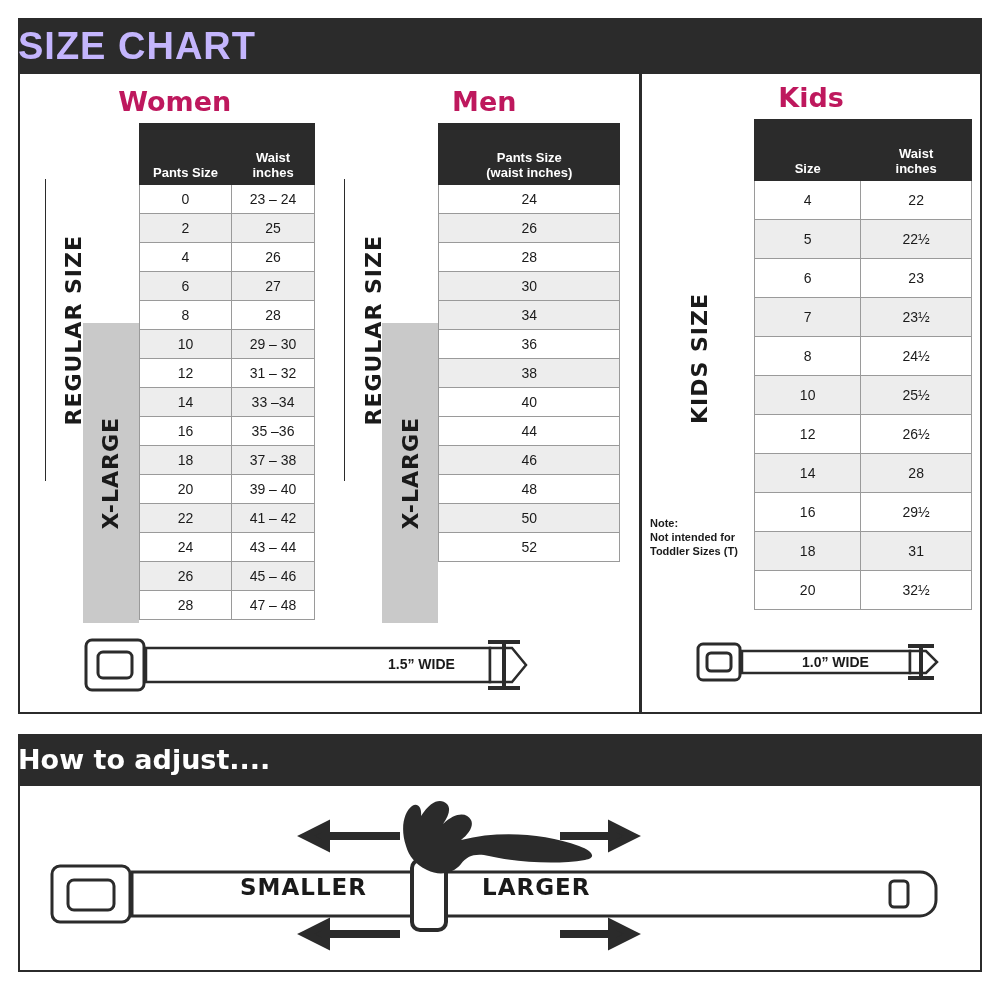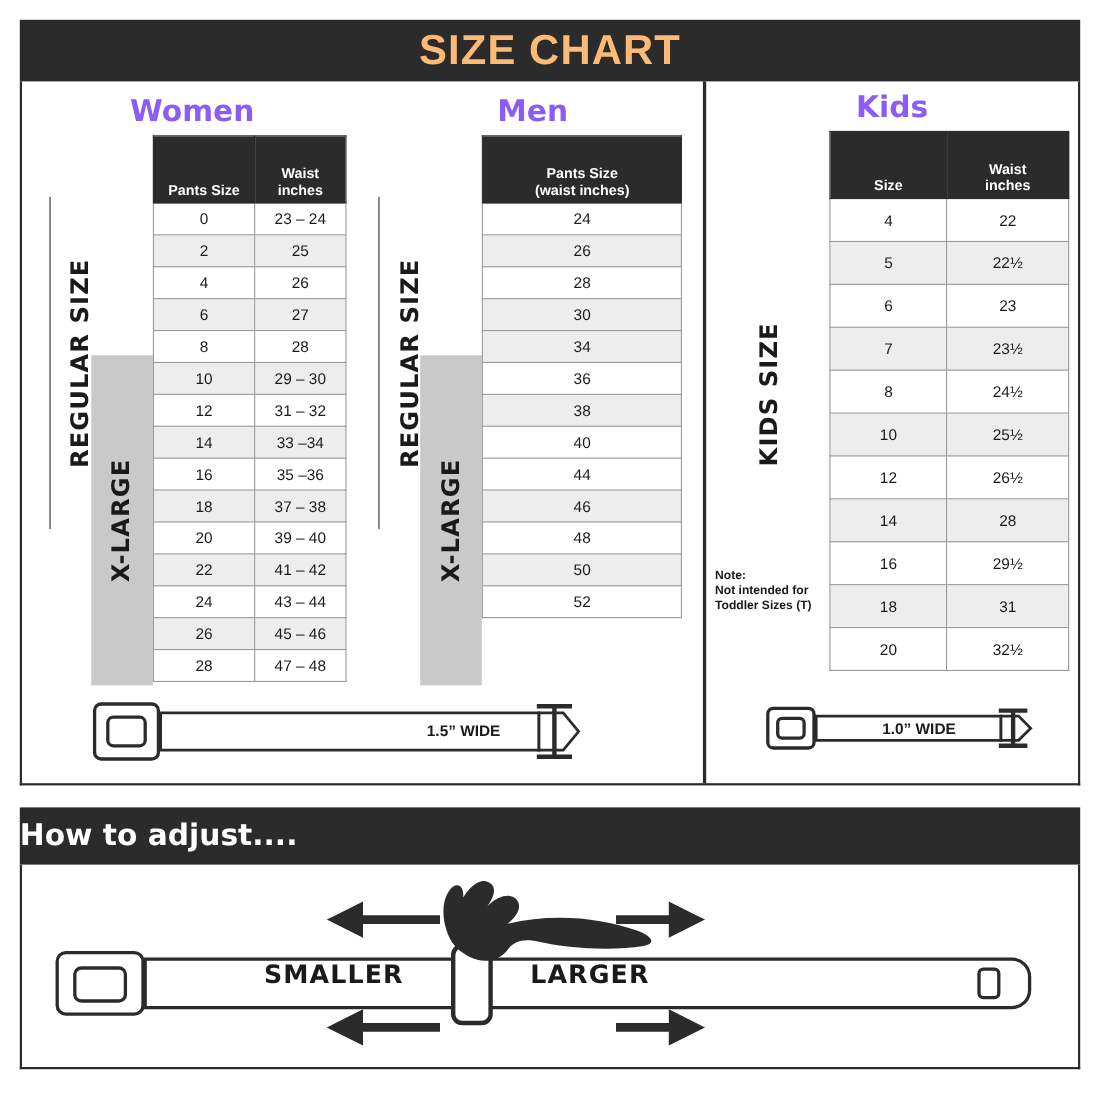--- a/index.html
+++ b/index.html
@@ -17,22 +17,21 @@
   .page {
     position: relative;
     width: 1000px;
     height: 1000px;
     box-sizing: border-box;
     padding: 18px 18px 18px 18px;
   }
   
   .title-bar {
     background: #2b2b2b;
-    color: #fdba74;
-    text-align: center;
+    color: #c4b5fd;
     height: 56px;
     line-height: 56px;
     font-size: 38px;
     font-weight: bold;
     letter-spacing: 1px;
   }
   
   .main-frame {
     border: 2px solid #2b2b2b;
     border-top: none;
@@ -48,21 +47,21 @@
   }
   .col-right {
     flex: 1;
     box-sizing: border-box;
     position: relative;
   }
   .cat-head {
     text-align: center;
     font-size: 27px;
     font-weight: bold;
-    color: #8b5cf6;
+    color: #be185d;
     margin-top: 8px;
     font-family: "DejaVu Sans", sans-serif;
   }
   .two-up {
     display: flex;
     justify-content: space-around;
   }
   .panel {
     position: relative;
   }

